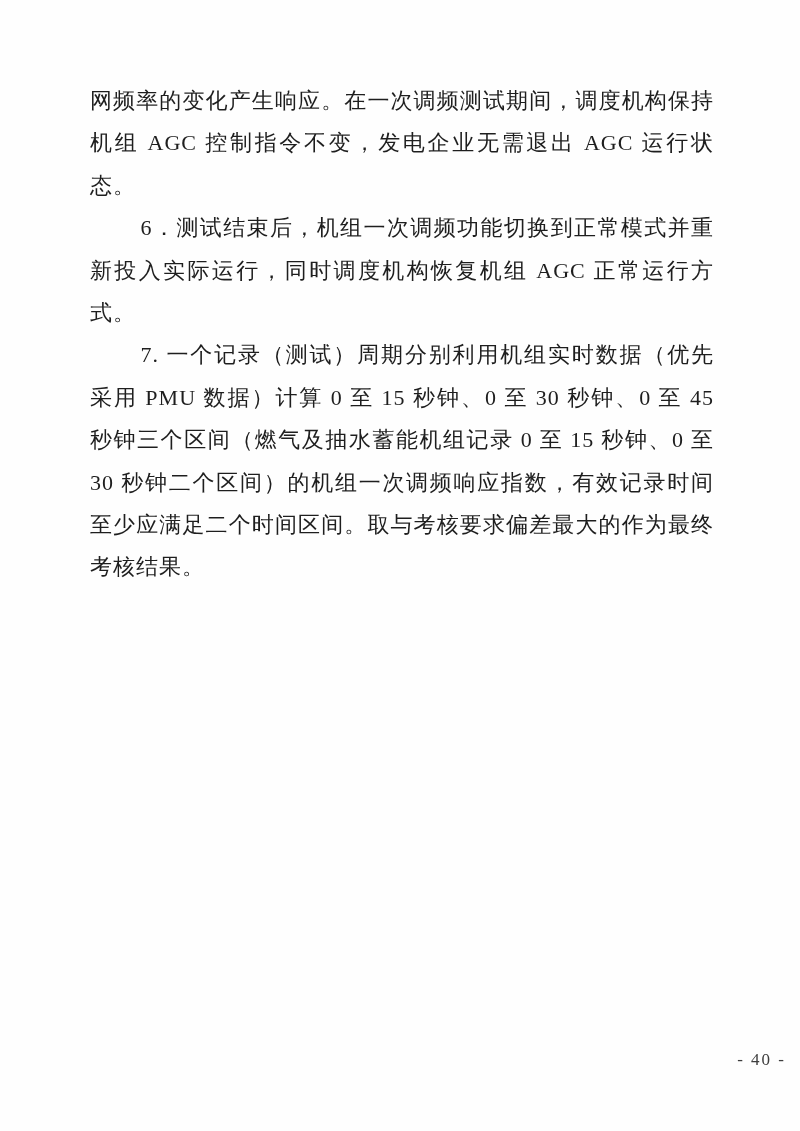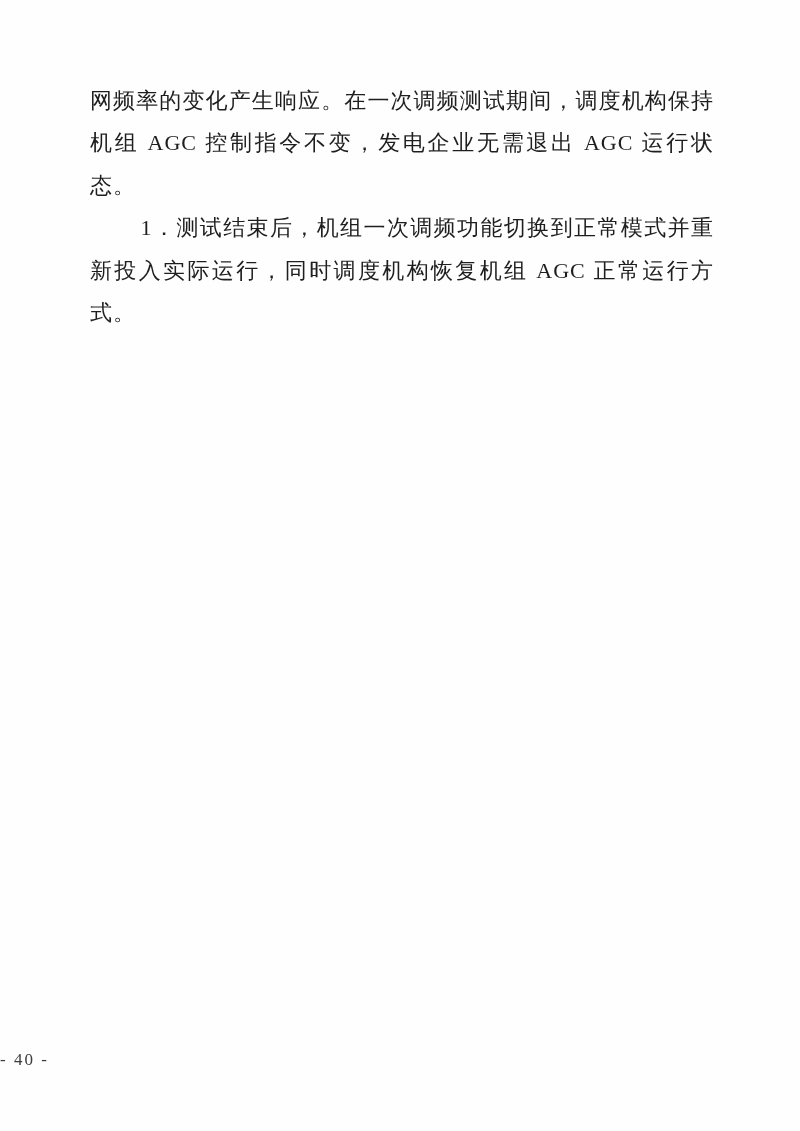--- a/index.html
+++ b/index.html
@@ -37,28 +37,29 @@
     word-break: break-all;
   }
   .content p.indent {
     text-indent: 2.3em;
   }
   .footer {
     position: absolute;
     top: 1050px;
     left: 0;
     width: 786px;
-    text-align: left;
+    text-align: right;
     font-size: 17px;
     letter-spacing: 2px;
     color: #3d3d3d;
   }
 </style>
 </head>
 <body>
 
 <div class="page">
   <div class="content">
     <p>网频率的变化产生响应。在一次调频测试期间，调度机构保持机组 AGC 控制指令不变，发电企业无需退出 AGC 运行状态。</p>
-    <p class="indent">1．测试结束后，机组一次调频功能切换到正常模式并重新投入实际运行，同时调度机构恢复机组 AGC 正常运行方式。</p>
+    <p class="indent">6．测试结束后，机组一次调频功能切换到正常模式并重新投入实际运行，同时调度机构恢复机组 AGC 正常运行方式。</p>
+    <p class="indent">7. 一个记录（测试）周期分别利用机组实时数据（优先采用 PMU 数据）计算 0 至 15 秒钟、0 至 30 秒钟、0 至 45 秒钟三个区间（燃气及抽水蓄能机组记录 0 至 15 秒钟、0 至 30 秒钟二个区间）的机组一次调频响应指数，有效记录时间至少应满足二个时间区间。取与考核要求偏差最大的作为最终考核结果。</p>
   </div>
   <div class="footer">- 40 -</div>
 </div>
 
 </body></html>

